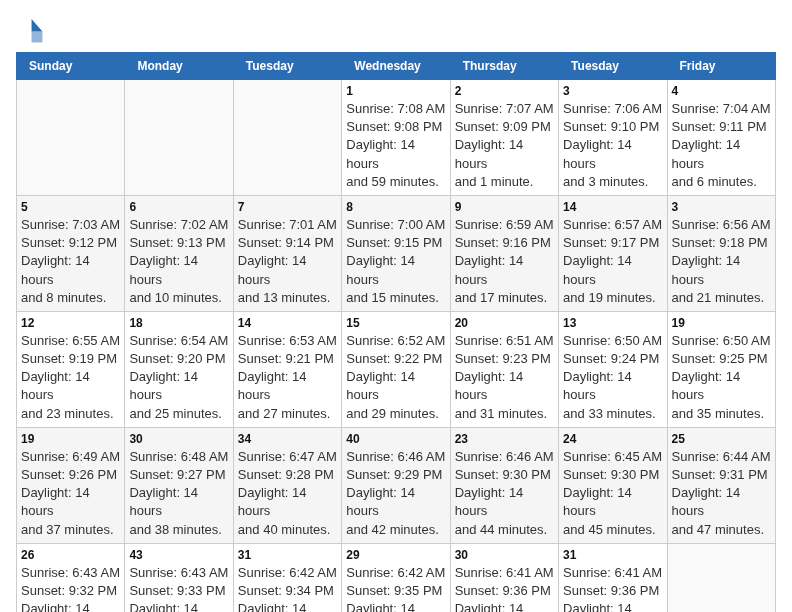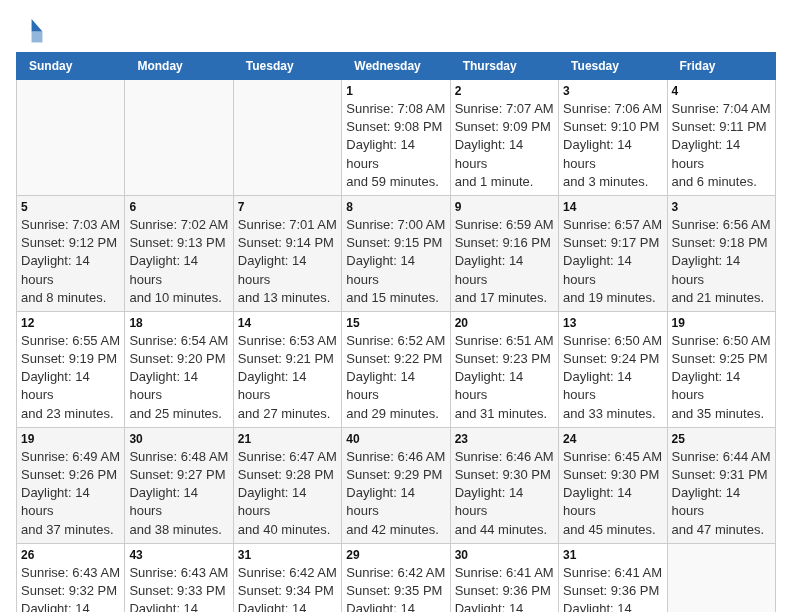--- a/index.html
+++ b/index.html
@@ -204,21 +204,21 @@
       <tr>
         <td>
           <div class="day-num">19</div>
           <div class="day-info">Sunrise: 6:49 AM<br>Sunset: 9:26 PM<br>Daylight: 14 hours<br>and 37 minutes.</div>
         </td>
         <td>
           <div class="day-num">30</div>
           <div class="day-info">Sunrise: 6:48 AM<br>Sunset: 9:27 PM<br>Daylight: 14 hours<br>and 38 minutes.</div>
         </td>
         <td>
-          <div class="day-num">21</div>
+          <div class="day-num">34</div>
           <div class="day-info">Sunrise: 6:47 AM<br>Sunset: 9:28 PM<br>Daylight: 14 hours<br>and 40 minutes.</div>
         </td>
         <td>
           <div class="day-num">40</div>
           <div class="day-info">Sunrise: 6:46 AM<br>Sunset: 9:29 PM<br>Daylight: 14 hours<br>and 42 minutes.</div>
         </td>
         <td>
           <div class="day-num">23</div>
           <div class="day-info">Sunrise: 6:46 AM<br>Sunset: 9:30 PM<br>Daylight: 14 hours<br>and 44 minutes.</div>
         </td>

